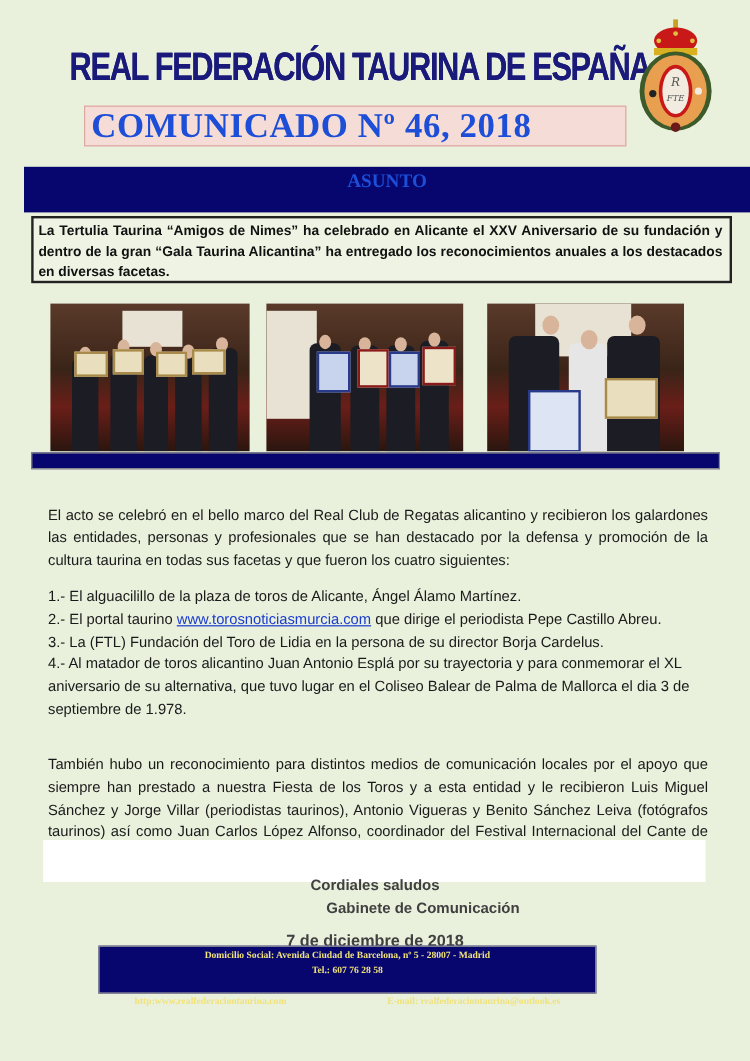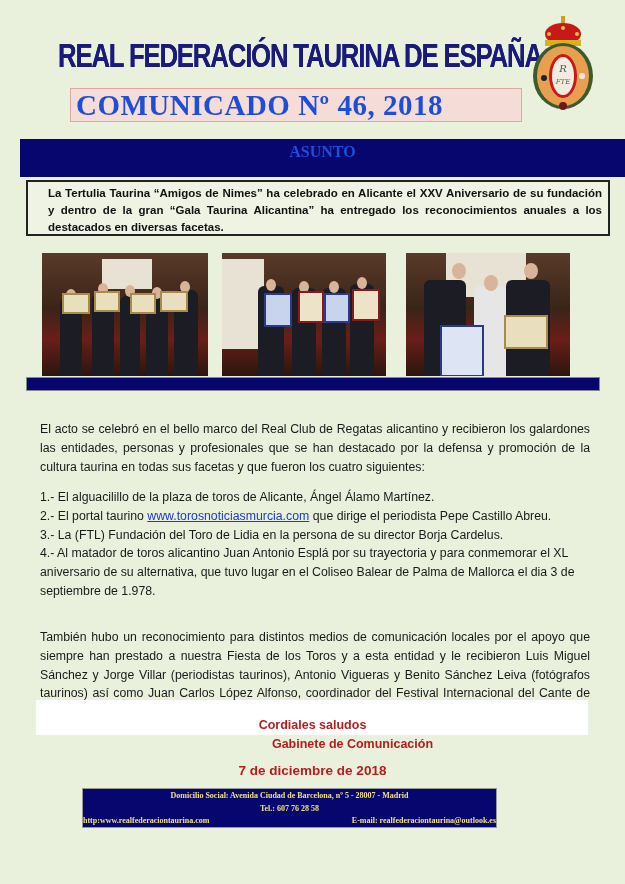--- a/index.html
+++ b/index.html
@@ -40,21 +40,21 @@
     }
     .asunto-text {
       left: 20px; top: 141px; width: 605px; text-align: center;
       font-family: "Liberation Serif", serif; font-weight: bold;
       color: #1d4ed8; font-size: 16px; line-height: 22px;
     }
     .summary-box {
       left: 26px; top: 180px; width: 584px; height: 56px;
       border: 2px solid #222; box-sizing: border-box;
       background: #eef3e3;
-      padding: 3px 6px 0 20px;
+      padding: 3px 6px 0 4px;
       font-size: 11.5px; font-weight: bold; line-height: 17px;
       text-align: justify; text-align-last: left;
       color: #111;
     }
     .photo {
       top: 253px; height: 123px; overflow: hidden;
       background: linear-gradient(180deg, #5a3a2a 0%, #3a2418 45%, #6a1e18 70%, #2a160f 100%);
     }
     .photo .banner { position: absolute; background: #e8e2d4; }
     .photo .person { position: absolute; bottom: 0; background: #1c1c24; border-radius: 6px 6px 0 0; }
@@ -76,32 +76,32 @@
     }
     .p1 { top: 420px; }
     .list { top: 488px; text-align: left; }
     .list a { color: #1a3ad0; text-decoration: underline; }
     .p2 { top: 628px; }
     .white-band {
       left: 36px; top: 700px; width: 552px; height: 35px; background: #ffffff;
     }
     .sign {
       left: 0; width: 625px; text-align: center; font-weight: bold;
-      font-size: 12.5px; color: #b91c1c;
+      font-size: 12.5px; color: #404040; margin-top: 13px;
     }
     .sign1 { top: 718px; }
     .sign2 { top: 737px; padding-left: 40px; }
     .date { top: 763px; font-size: 13.5px; }
     .footer-bar {
       left: 82px; top: 788px; width: 415px; height: 40px;
       background: #06066e; border: 1px solid #999; box-sizing: border-box;
       font-family: "Liberation Serif", serif; font-weight: bold; font-size: 8px;
       color: #f0e27a; text-align: center; line-height: 12.5px; padding-top: 1px;
     }
-    .footer-row3 { display: flex; justify-content: space-between; gap: 84px; }
+    .footer-row3 { display: flex; justify-content: center; gap: 84px; margin-top: 14px; }
   </style>
 </head>
 <body>
 
 <div class="abs main-title">REAL FEDERACIÓN TAURINA DE ESPAÑA</div>
 <div class="abs comunicado-box"></div>
 <div class="abs comunicado-text">COMUNICADO Nº 46, 2018</div>
 
 <div class="abs crest">
   <svg width="64" height="96" viewBox="0 0 64 96">

